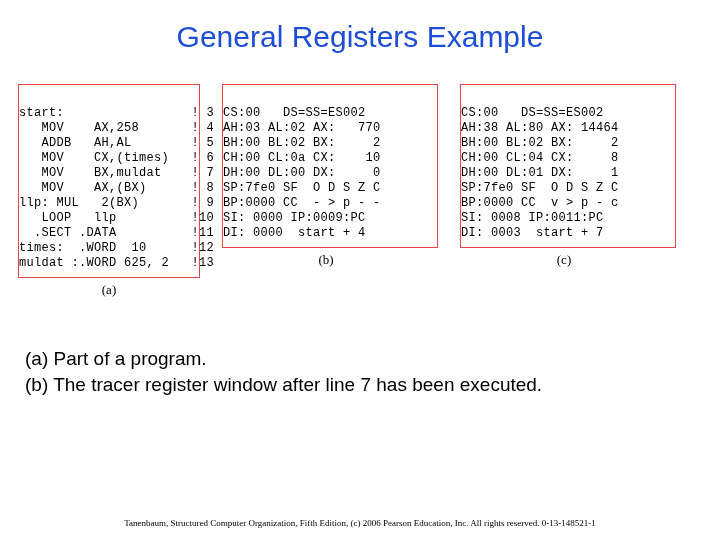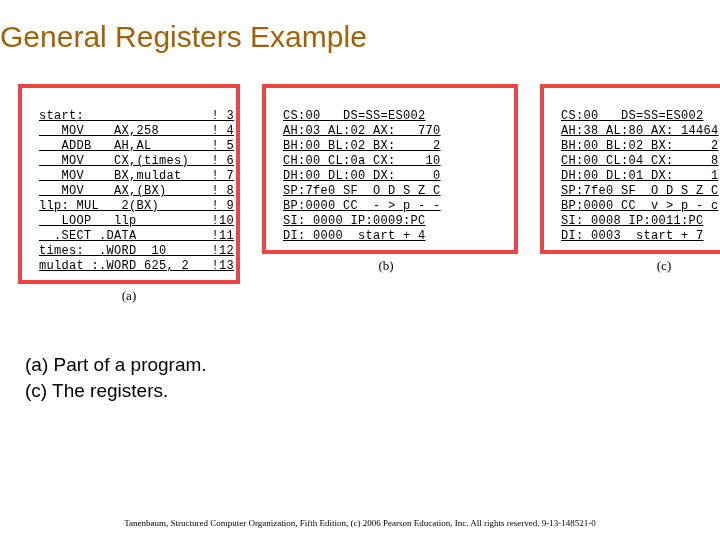--- a/index.html
+++ b/index.html
@@ -5,45 +5,45 @@
   body {
     margin: 0;
     padding: 0;
     width: 720px;
     height: 540px;
     background: #fff;
     font-family: Arial, Helvetica, sans-serif;
     position: relative;
   }
   .title {
-    color: #a16207;
+    text-align: center;
+    color: #1d4ed8;
     font-size: 30px;
     padding-top: 20px;
     font-weight: normal;
   }
   .panels {
     display: flex;
     gap: 14px;
     padding: 30px 18px 8px 18px;
   }
   .panel-wrap {
     display: flex;
     flex-direction: column;
     align-items: center;
   }
   .panel {
-    border: 4px solid #ef4444;
+    border: 1px solid #ef4444;
     background: #fff;
-    padding: 6px 17px;
+    padding: 6px 0;
     font-family: "Courier New", monospace;
     font-size: 12px;
     line-height: 15px;
     white-space: pre;
     letter-spacing: 0.3px;
-    text-decoration: underline;
   }
   .panel-a { width: 180px; }
   .panel-b, .panel-c { width: 214px; margin-left: 8px; }
   .caption {
     font-family: "Times New Roman", serif;
     font-size: 13px;
     margin-top: 4px;
   }
   .notes {
     padding: 40px 32px 0 25px;
@@ -108,16 +108,16 @@
 <span>BP:0000 CC  v &gt; p - c</span>
 <span>SI: 0008 IP:0011:PC</span>
 <span>DI: 0003  start + 7</span></div>
     <div class="caption">(c)</div>
   </div>
 
 </div>
 
 <div class="notes">
   <div>(a) Part of a program.</div>
-  <div>(c) The registers.</div>
+  <div>(b) The tracer register window after line 7 has been executed.</div>
 </div>
 
-<div class="footer">Tanenbaum, Structured Computer Organization, Fifth Edition, (c) 2006 Pearson Education, Inc. All rights reserved. 9-13-148521-0</div>
+<div class="footer">Tanenbaum, Structured Computer Organization, Fifth Edition, (c) 2006 Pearson Education, Inc. All rights reserved. 0-13-148521-1</div>
 
 </body></html>

